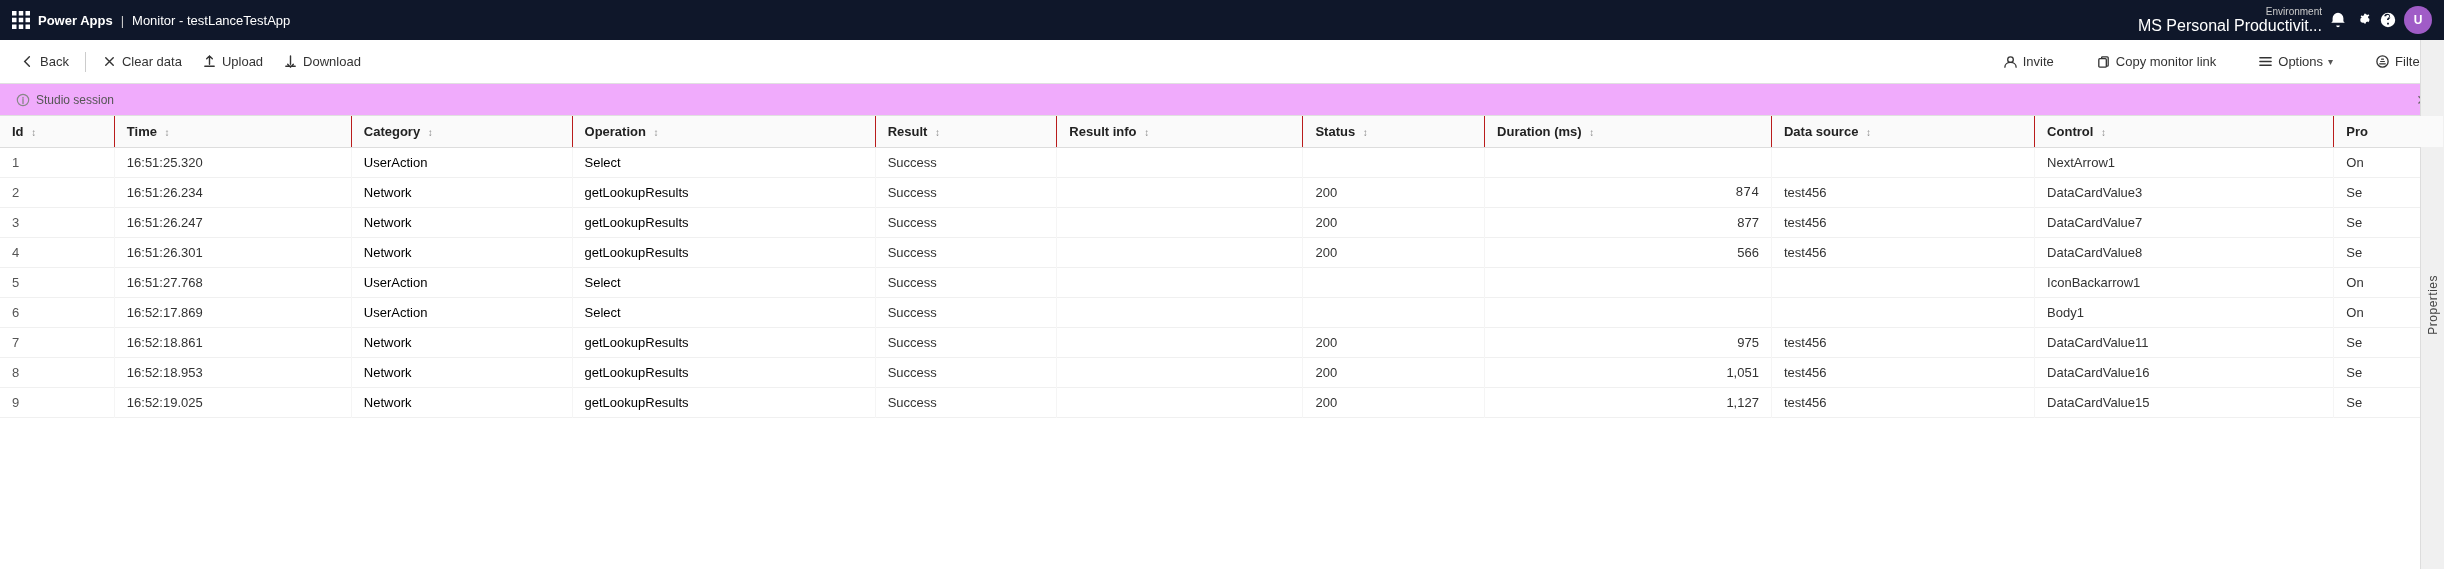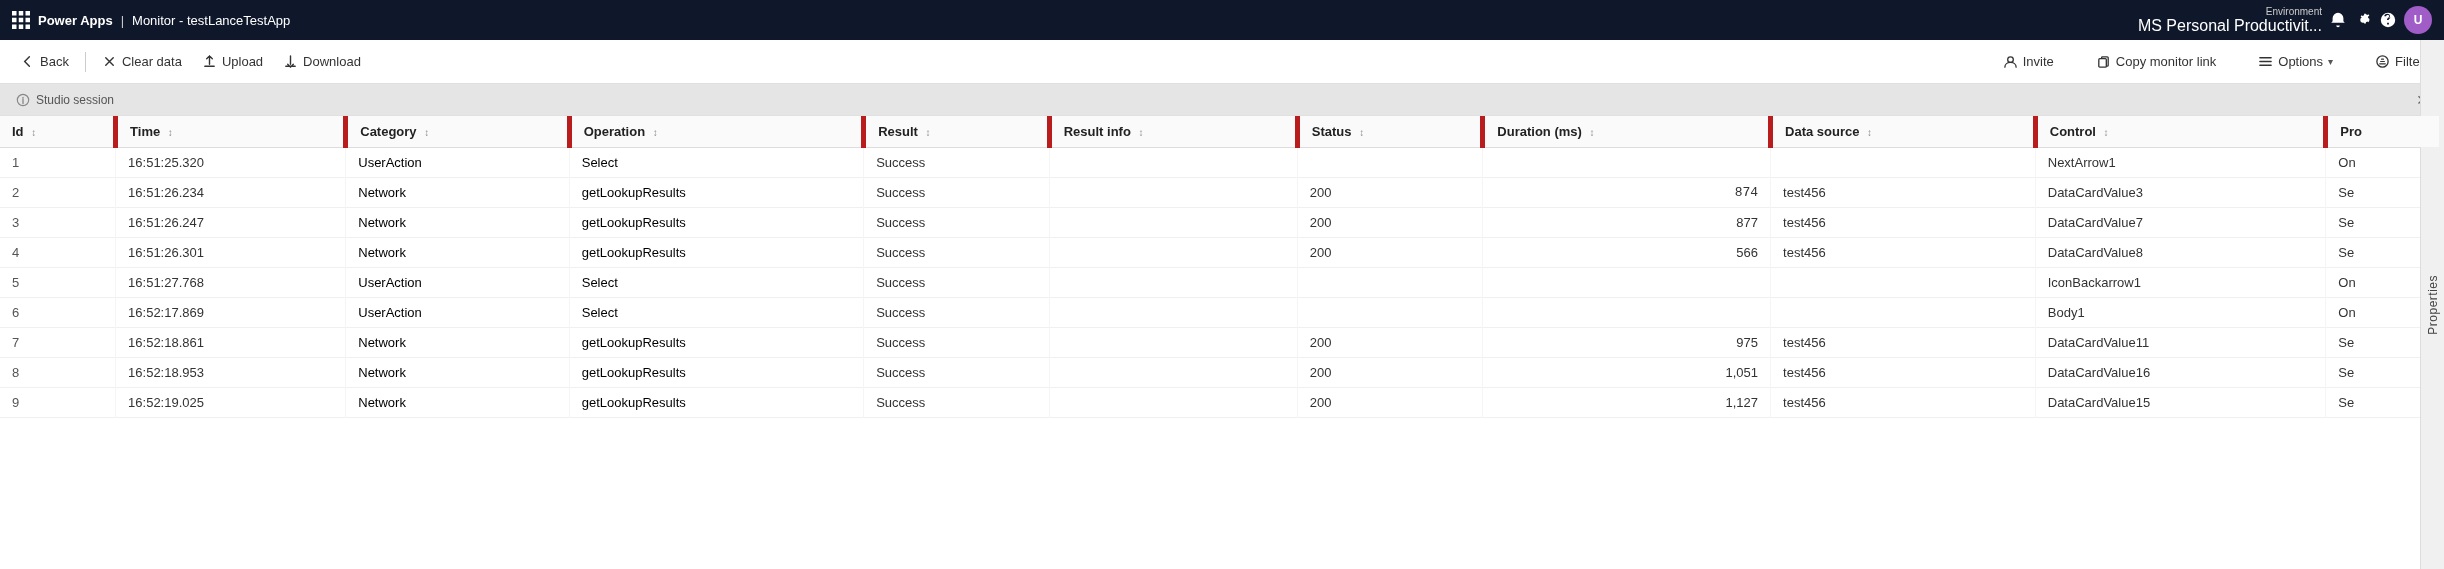--- a/index.html
+++ b/index.html
@@ -58,21 +58,21 @@
       padding: 5px 8px;
       border-radius: 3px;
       font-size: 13px;
       color: #333;
     }
     .action-btn-outline svg { width: 15px; height: 15px; }
     .divider-v { width: 1px; height: 20px; background: #ccc; margin: 0 4px; }
 
     
     .infobar {
-      background: #e5e5e5;
+      background: #f0abfc;
       border-bottom: 1px solid #e0e0e0;
       display: flex;
       align-items: center;
       height: 32px;
       padding: 0 16px;
       gap: 6px;
       font-size: 12px;
       color: #555;
     }
     .infobar-close { margin-left: auto; cursor: pointer; color: #666; background: none; border: none; font-size: 16px; }
@@ -84,21 +84,21 @@
       position: relative;
     }
     table {
       width: 100%;
       border-collapse: collapse;
       font-size: 13px;
     }
     thead th {
       background: #fafafa;
       border-bottom: 1px solid #ddd;
-      border-right: 5px solid #b91c1c;
+      border-right: 1px solid #b91c1c;
       padding: 8px 12px;
       text-align: left;
       font-weight: 600;
       color: #222;
       white-space: nowrap;
       position: sticky;
       top: 0;
       z-index: 2;
     }
     thead th .sort-icon { font-size: 10px; color: #888; margin-left: 4px; }

